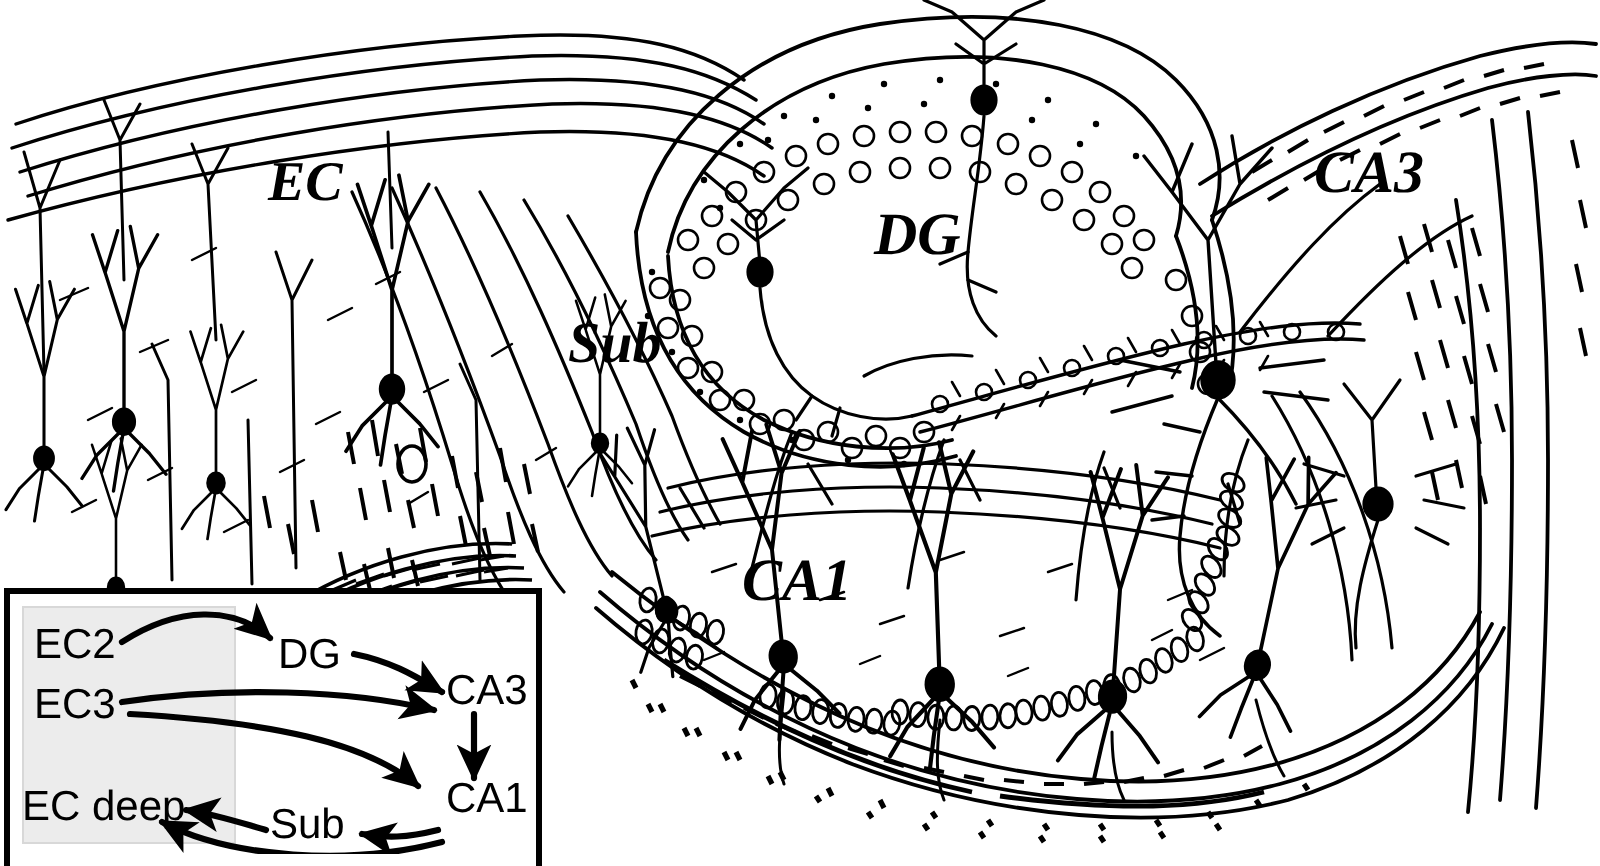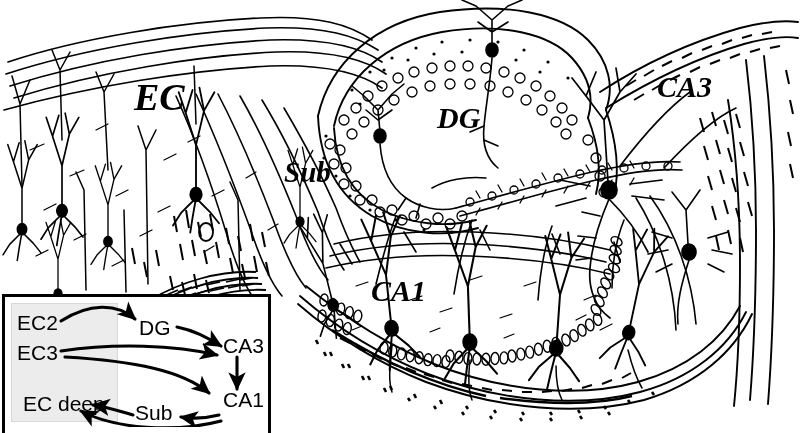--- a/index.html
+++ b/index.html
@@ -3,40 +3,40 @@
 <meta charset="utf-8">
 <style>
   html,body{margin:0;padding:0;background:#fff;}
   body{width:800px;height:433px;overflow:hidden;
        font-family:"Liberation Sans",sans-serif;}
   #stage{position:relative;width:800px;height:433px;background:#ffffff;}
   #drawing{position:absolute;left:0;top:0;width:800px;height:433px;}
   .anat-label{position:absolute;font-family:"Liberation Serif",serif;
               font-weight:bold;font-style:italic;color:#000;
               white-space:nowrap;line-height:1;}
-  #label-ec{left:134px;top:78px;font-size:38px;}
+  #label-ec{left:134px;top:78px;font-size:28px;}
   #label-sub{left:284px;top:158px;font-size:29px;}
   #label-dg{left:437px;top:103px;font-size:30px;}
   #label-ca3{left:657px;top:72px;font-size:30px;}
   #label-ca1{left:371px;top:276px;font-size:30px;}
 
   #inset{position:absolute;left:2px;top:294px;width:269px;height:152px;
          background:#ffffff;border:3px solid #000;box-sizing:border-box;}
   #inset-gray{position:absolute;left:6px;top:6px;width:107px;height:119px;
               background:#ececec;border:1px solid #d8d8d8;box-sizing:border-box;}
   #inset-svg{position:absolute;left:0;top:0;width:263px;height:130px;}
   .node{position:absolute;font-family:"Liberation Sans",sans-serif;
          font-size:21px;color:#000;white-space:nowrap;line-height:1;}
   #node-ec2{left:12px;top:15px;}
   #node-ec3{left:12px;top:45px;text-align:center;}
   #node-dg{left:134px;top:20px;}
   #node-ca3{left:218px;top:38px;}
   #node-ca1{left:218px;top:92px;}
   #node-sub{left:130px;top:105px;}
-  #node-ecdeep{left:6px;top:96px;padding-left:12px;}
+  #node-ecdeep{left:6px;top:96px;}
 </style>
 </head>
 <body>
 
 <div id="stage">
 
   <svg id="drawing" viewBox="0 0 800 433">
     <defs>
       <g id="pyr">
         <path d="M0,0 L0,-46 M0,-46 L-9,-74 M0,-46 L7,-76 M-9,-74 L-15,-92 M-9,-74 L-3,-94

